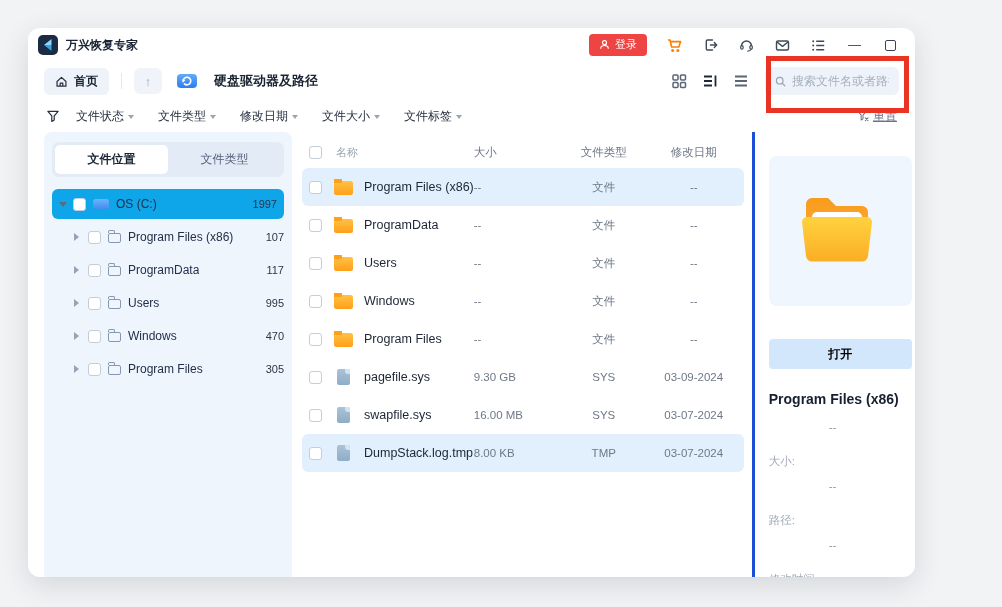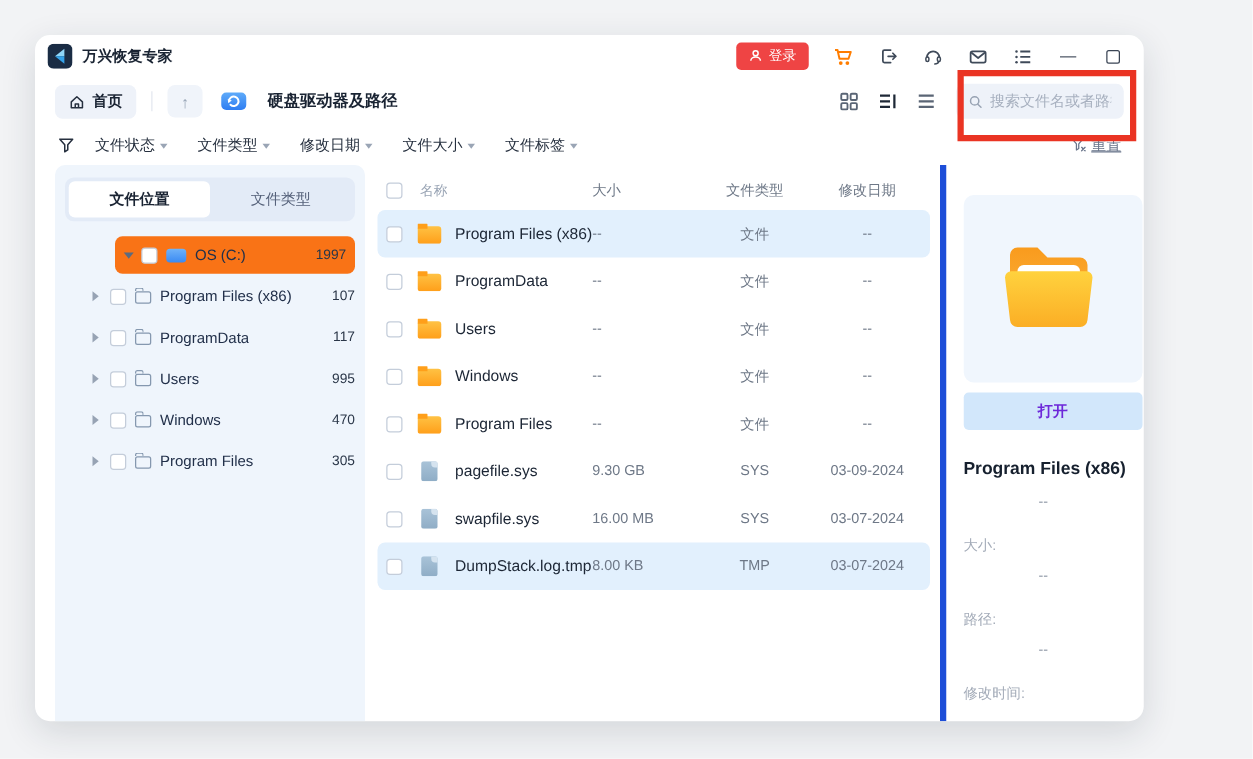--- a/index.html
+++ b/index.html
@@ -49,57 +49,57 @@
   
   .content { position:absolute; top:104px; bottom:0; left:0; right:0; display:flex; }
 
   .sidebar { width:248px; margin-left:16px; background:#eff5fc; border-radius:8px 8px 0 0;
     padding:10px 8px; flex:0 0 auto; }
   .tabs { display:flex; background:#e3ebf7; border-radius:7px; padding:3px; }
   .tab { flex:1; text-align:center; font-size:12px; color:#55617a; padding:6px 0; border-radius:5px; cursor:pointer; }
   .tab.active { background:#fff; font-weight:bold; color:#1a2433; }
   .tree { margin-top:12px; font-size:12px; color:#22304a; }
   .tree-row { display:flex; align-items:center; height:30px; margin-bottom:3px; border-radius:6px; padding:0 7px; cursor:pointer; }
-  .tree-row.selected { background:#f97316;margin-left:40px; }
+  .tree-row.selected { background:#0ea5e9; }
   .tree-row.child { margin-left:15px; padding-right:0; }
   .caret { width:8px; display:flex; margin-right:6px; }
   .caret.open::before { content:''; border-left:4px solid transparent; border-right:4px solid transparent;
     border-top:5px solid #5b6b80; }
   .caret.closed::before { content:''; border-top:4px solid transparent; border-bottom:4px solid transparent;
     border-left:5px solid #97a3b4; }
   .cb { width:13px; height:13px; border:1px solid #c4cdda; border-radius:3px; background:#fff; flex:0 0 auto; }
   .ticon { margin:0 7px; position:relative; flex:0 0 auto; }
   .ticon.drive { width:16px; height:11px; border-radius:3px; background:linear-gradient(180deg,#6fb2f8,#3a8af3); }
   .ticon.folder { width:13px; height:10px; border:1.5px solid #8598af; border-radius:2px; margin-top:2px; }
   .ticon.folder::before { content:''; position:absolute; top:-4px; left:-1.5px; width:5px; height:2px;
     border:1.5px solid #8598af; border-bottom:none; border-radius:2px 2px 0 0; }
   .tname { white-space:nowrap; overflow:hidden; }
   .tcount { margin-left:auto; font-size:11px; color:#2a3648; padding-left:6px; }
 
-  .table { flex:1; padding:4px 8px 0 10px; border-right:5px solid #1d4ed8; }
+  .table { flex:1; padding:4px 8px 0 10px; border-right:3px solid #1d4ed8; }
   .thead { display:flex; align-items:center; height:32px; font-size:11px; color:#9aa5b5; }
   .trow { display:flex; align-items:center; height:38px; border-radius:6px; font-size:12.5px; color:#1c2635; cursor:pointer; }
   .trow.selected { background:#e2f0fd; }
   .c-check { width:32px; display:flex; padding-left:7px; flex:0 0 auto; }
   .c-name { flex:1; display:flex; align-items:center; gap:11px; overflow:hidden; white-space:nowrap; }
   .c-size { width:90px; text-align:left; color:#6e7887; font-size:11.5px; flex:0 0 auto; }
   .c-type { width:80px; text-align:center; color:#6e7887; font-size:11.5px; flex:0 0 auto; }
   .c-date { width:100px; text-align:center; color:#6e7887; font-size:11.5px; flex:0 0 auto; }
   .thead .c-name { padding-left:2px; }
   .ricon { position:relative; flex:0 0 auto; }
   .ricon.folder { width:19px; height:14px; border-radius:2.5px; background:linear-gradient(180deg,#ffc244,#ff9f1a); margin-top:2px; }
   .ricon.folder::before { content:''; position:absolute; top:-3px; left:0; width:8px; height:5px;
     border-radius:2px 2px 0 0; background:#ff9f1a; }
   .ricon.file { width:13px; height:16px; border-radius:2px; background:linear-gradient(180deg,#a9c3d8,#8fadc6); margin:0 3px; }
   .ricon.file::before { content:''; position:absolute; top:0; right:0; width:5px; height:5px;
     background:#d5e3ef; border-radius:0 2px 0 3px; }
 
   .preview { width:170px; flex:0 0 auto; padding:24px 13px 0 14px; }
   .thumb { background:#f0f6fd; border-radius:8px; height:150px; display:flex; align-items:center; justify-content:center; }
-  .open-btn { margin-top:8px; height:30px; background:#d2e7fb; color:#6d28d9; font-size:12px; font-weight:bold;
+  .open-btn { margin-top:33px; height:30px; background:#d2e7fb; color:#000000; font-size:12px; font-weight:bold;
     border-radius:4px; display:flex; align-items:center; justify-content:center; cursor:pointer; }
   .pv-title { margin-top:22px; font-size:14px; font-weight:bold; color:#16202e; white-space:nowrap; }
   .pv-rows { margin-top:14px; }
   .pv-row { display:flex; margin-bottom:11px; font-size:11.5px; }
   .pv-label { width:60px; color:#a3abb8;margin-top:33px; }
   .pv-value { color:#8e97a6; }
 
   
   .annotation { position:absolute; left:766px; top:56px; width:143px; height:57px;
     border:5px solid #ea3423; z-index:60; pointer-events:none; }

